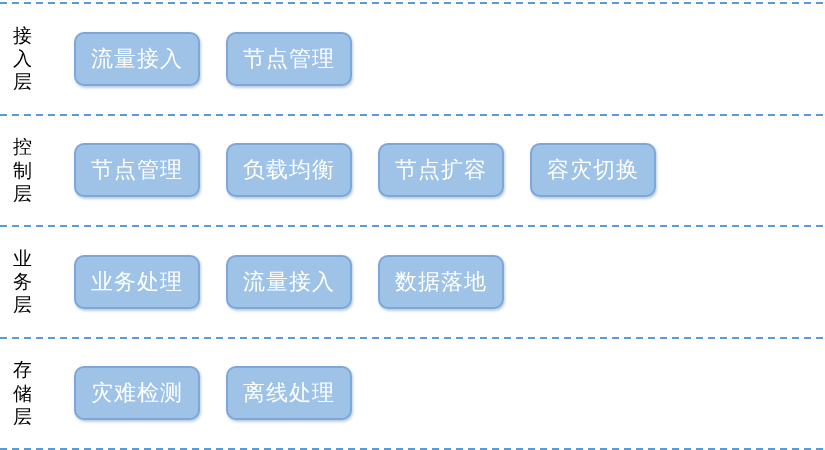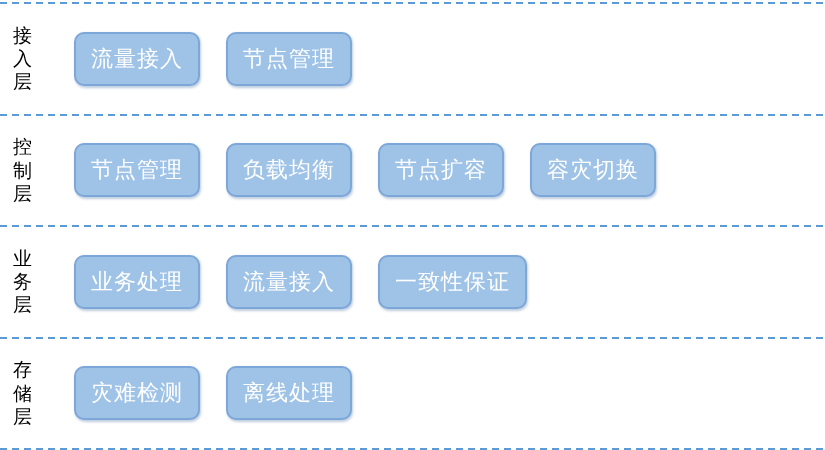--- a/index.html
+++ b/index.html
@@ -99,21 +99,21 @@
   </div>
   <div class="divider"></div>
 
   <div class="layer-row">
     <div class="layer-label">业务层</div>
     <div class="layer-boxes">
   <div class="module-box">业务处理</div>
 
   <div class="module-box">流量接入</div>
 
-  <div class="module-box">一致性保证</div>
+  <div class="module-box">数据落地</div>
 </div>
   </div>
   <div class="divider"></div>
 
   <div class="layer-row">
     <div class="layer-label">存储层</div>
     <div class="layer-boxes">
   <div class="module-box">灾难检测</div>
 
   <div class="module-box">离线处理</div>

